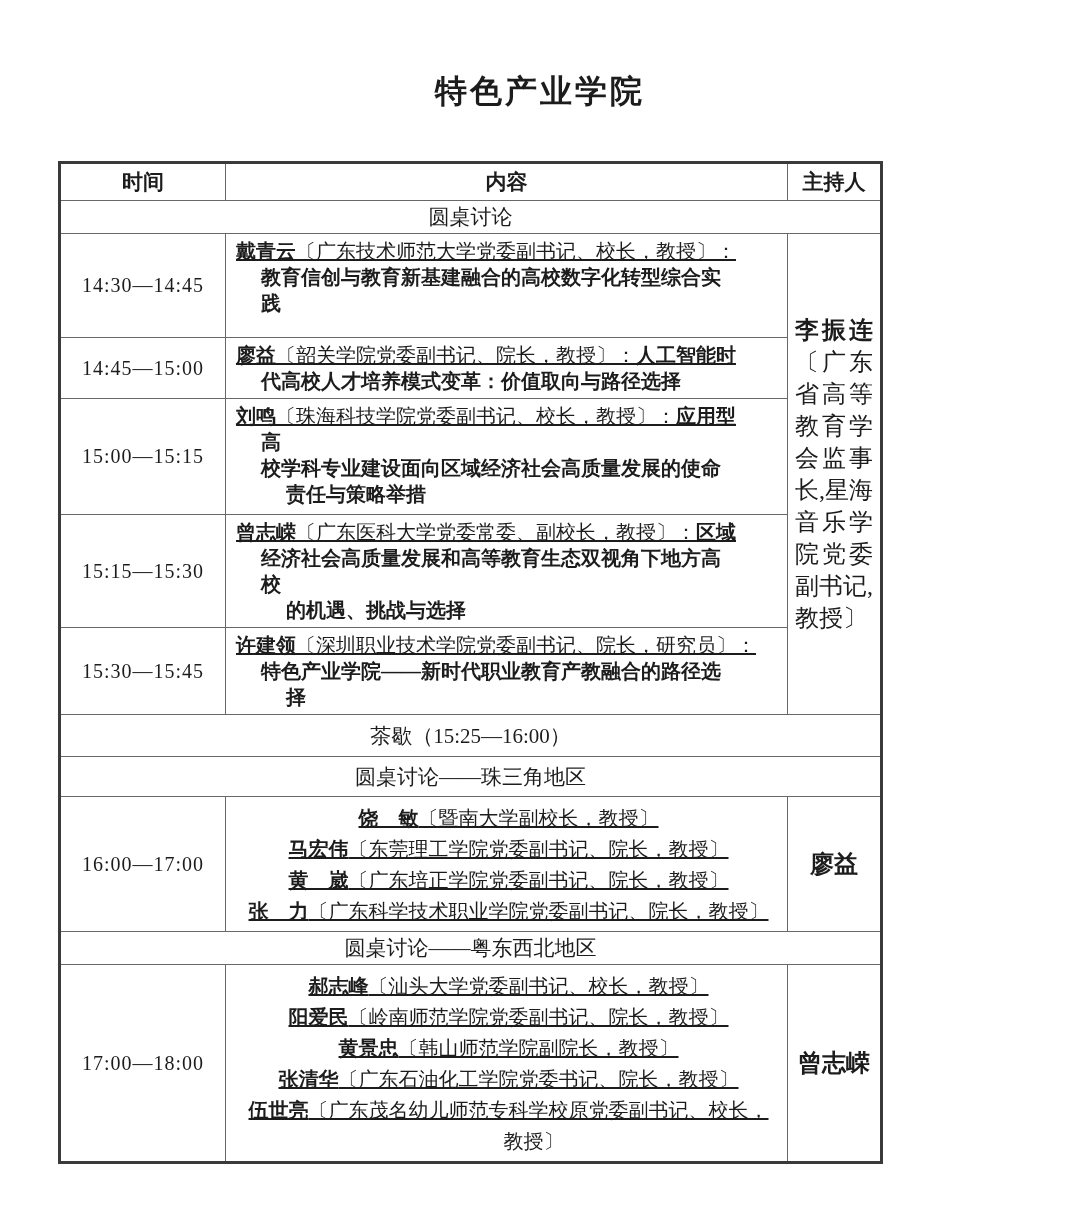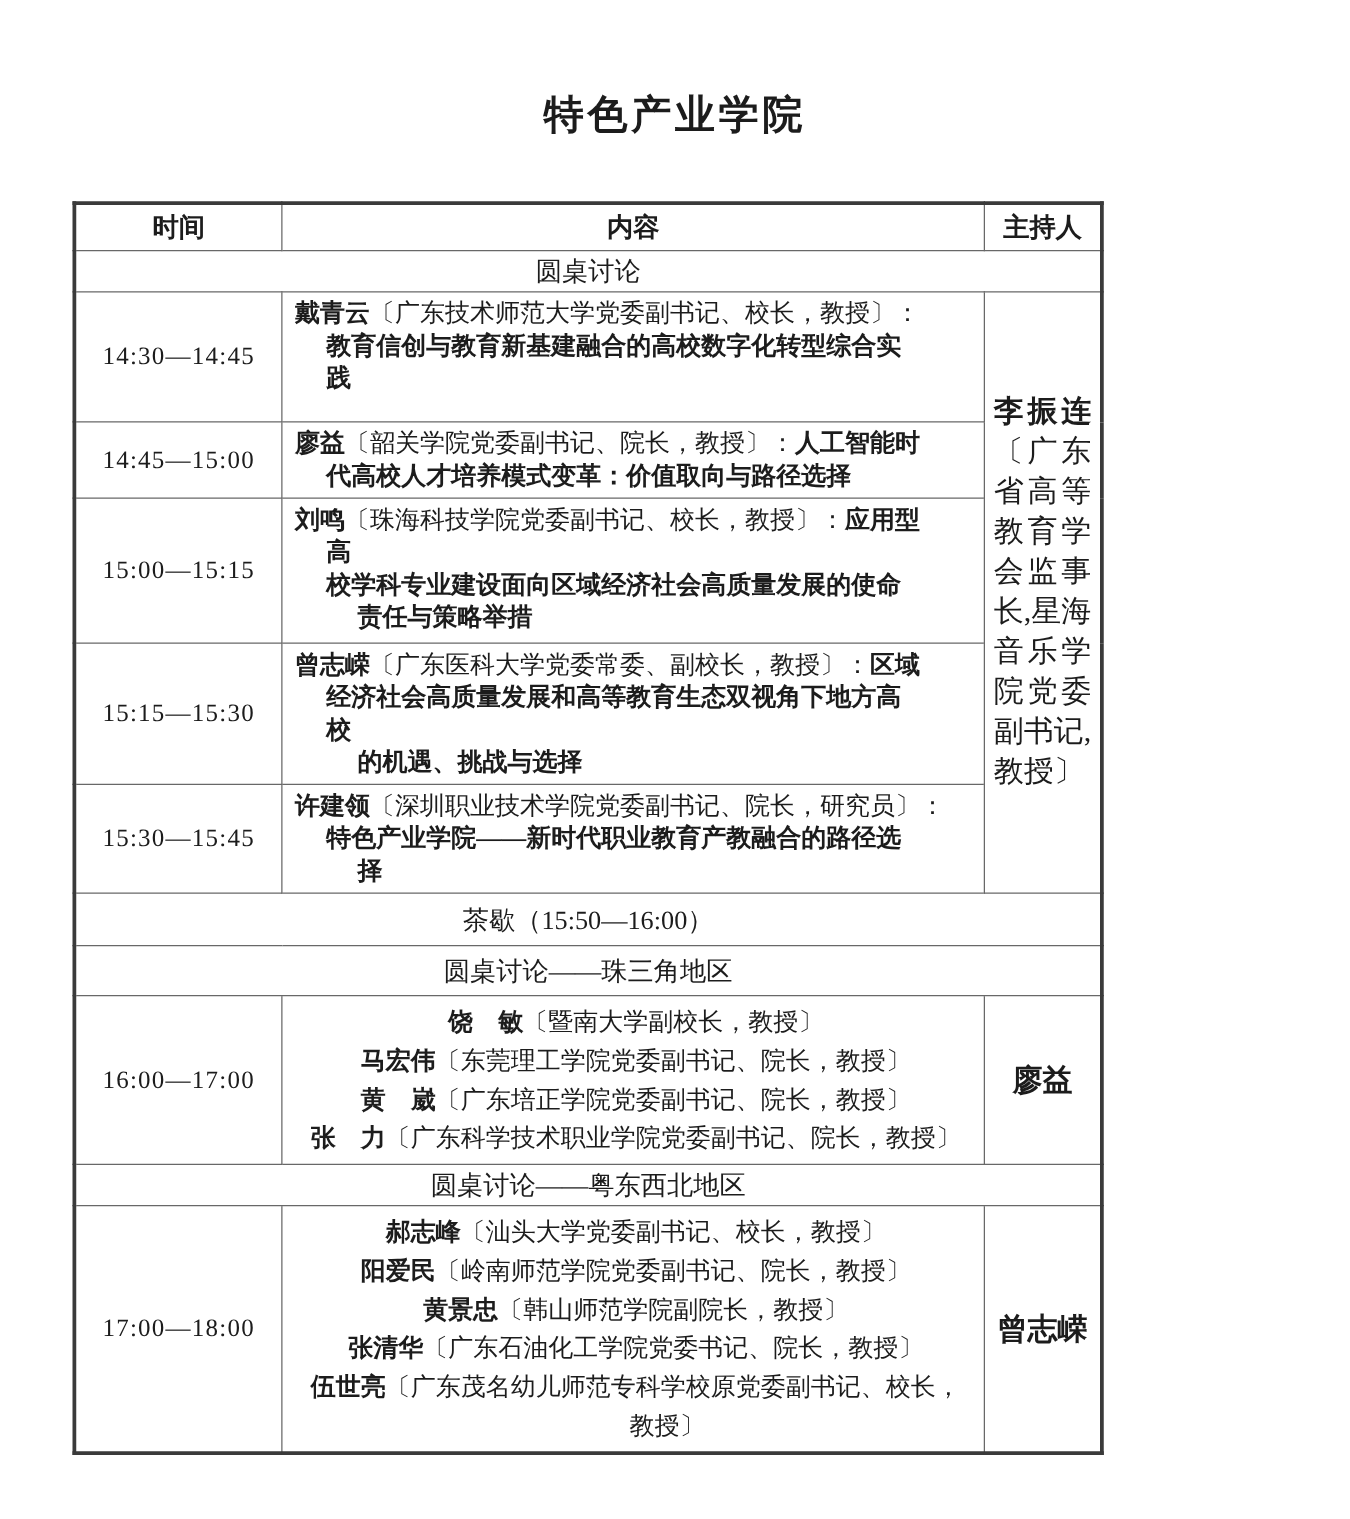--- a/index.html
+++ b/index.html
@@ -61,21 +61,21 @@
   .sess-0{height:104px;}
   .sess-1{height:58px;}
   .sess-2{height:116px;}
   .sess-3{height:108px;}
   .sess-4{height:84px;}
   .sess-5{height:134px;}
   .sess-6{height:198px;}
   .sess-5 td.content-cell,.sess-6 td.content-cell{line-height:31px;padding-top:6px;text-align:center;}
 
   .cline{margin:0;}
-  .ind0{padding-left:0;}
+  .ind0{padding-left:0;text-decoration:underline;}
   .ind1{padding-left:25px;}
   .ind2{padding-left:50px;}
   .b{font-weight:bold;}
   .r{font-weight:normal;}
 
   td.host-cell{
     text-align:center;vertical-align:middle;
     font-size:24px;
   }
   td.host-cell .host-name{font-weight:bold;}
@@ -148,21 +148,21 @@
         </tr>
         <tr class="session-row sess-4">
           <td class="time-cell">15:30—15:45</td>
           <td class="content-cell">
             <div class="cline ind0"><span class="b">许建领</span><span class="r">〔深圳职业技术学院党委副书记、院长，研究员〕：</span></div>
             <div class="cline ind1"><span class="b">特色产业学院——新时代职业教育产教融合的路径选</span></div>
             <div class="cline ind2"><span class="b">择</span></div>
           </td>
         </tr>
         <tr class="section-row sec-1">
-          <td colspan="3" class="section-cell">茶歇（15:50—16:00）</td>
+          <td colspan="3" class="section-cell">茶歇（15:25—16:00）</td>
         </tr>
         <tr class="section-row sec-2">
           <td colspan="3" class="section-cell">圆桌讨论——珠三角地区</td>
         </tr>
         <tr class="session-row sess-5">
           <td class="time-cell">16:00—17:00</td>
           <td class="content-cell">
             <div class="cline ind0"><span class="b">饶　敏</span><span class="r">〔暨南大学副校长，教授〕</span></div>
             <div class="cline ind0"><span class="b">马宏伟</span><span class="r">〔东莞理工学院党委副书记、院长，教授〕</span></div>
             <div class="cline ind0"><span class="b">黄　崴</span><span class="r">〔广东培正学院党委副书记、院长，教授〕</span></div>

